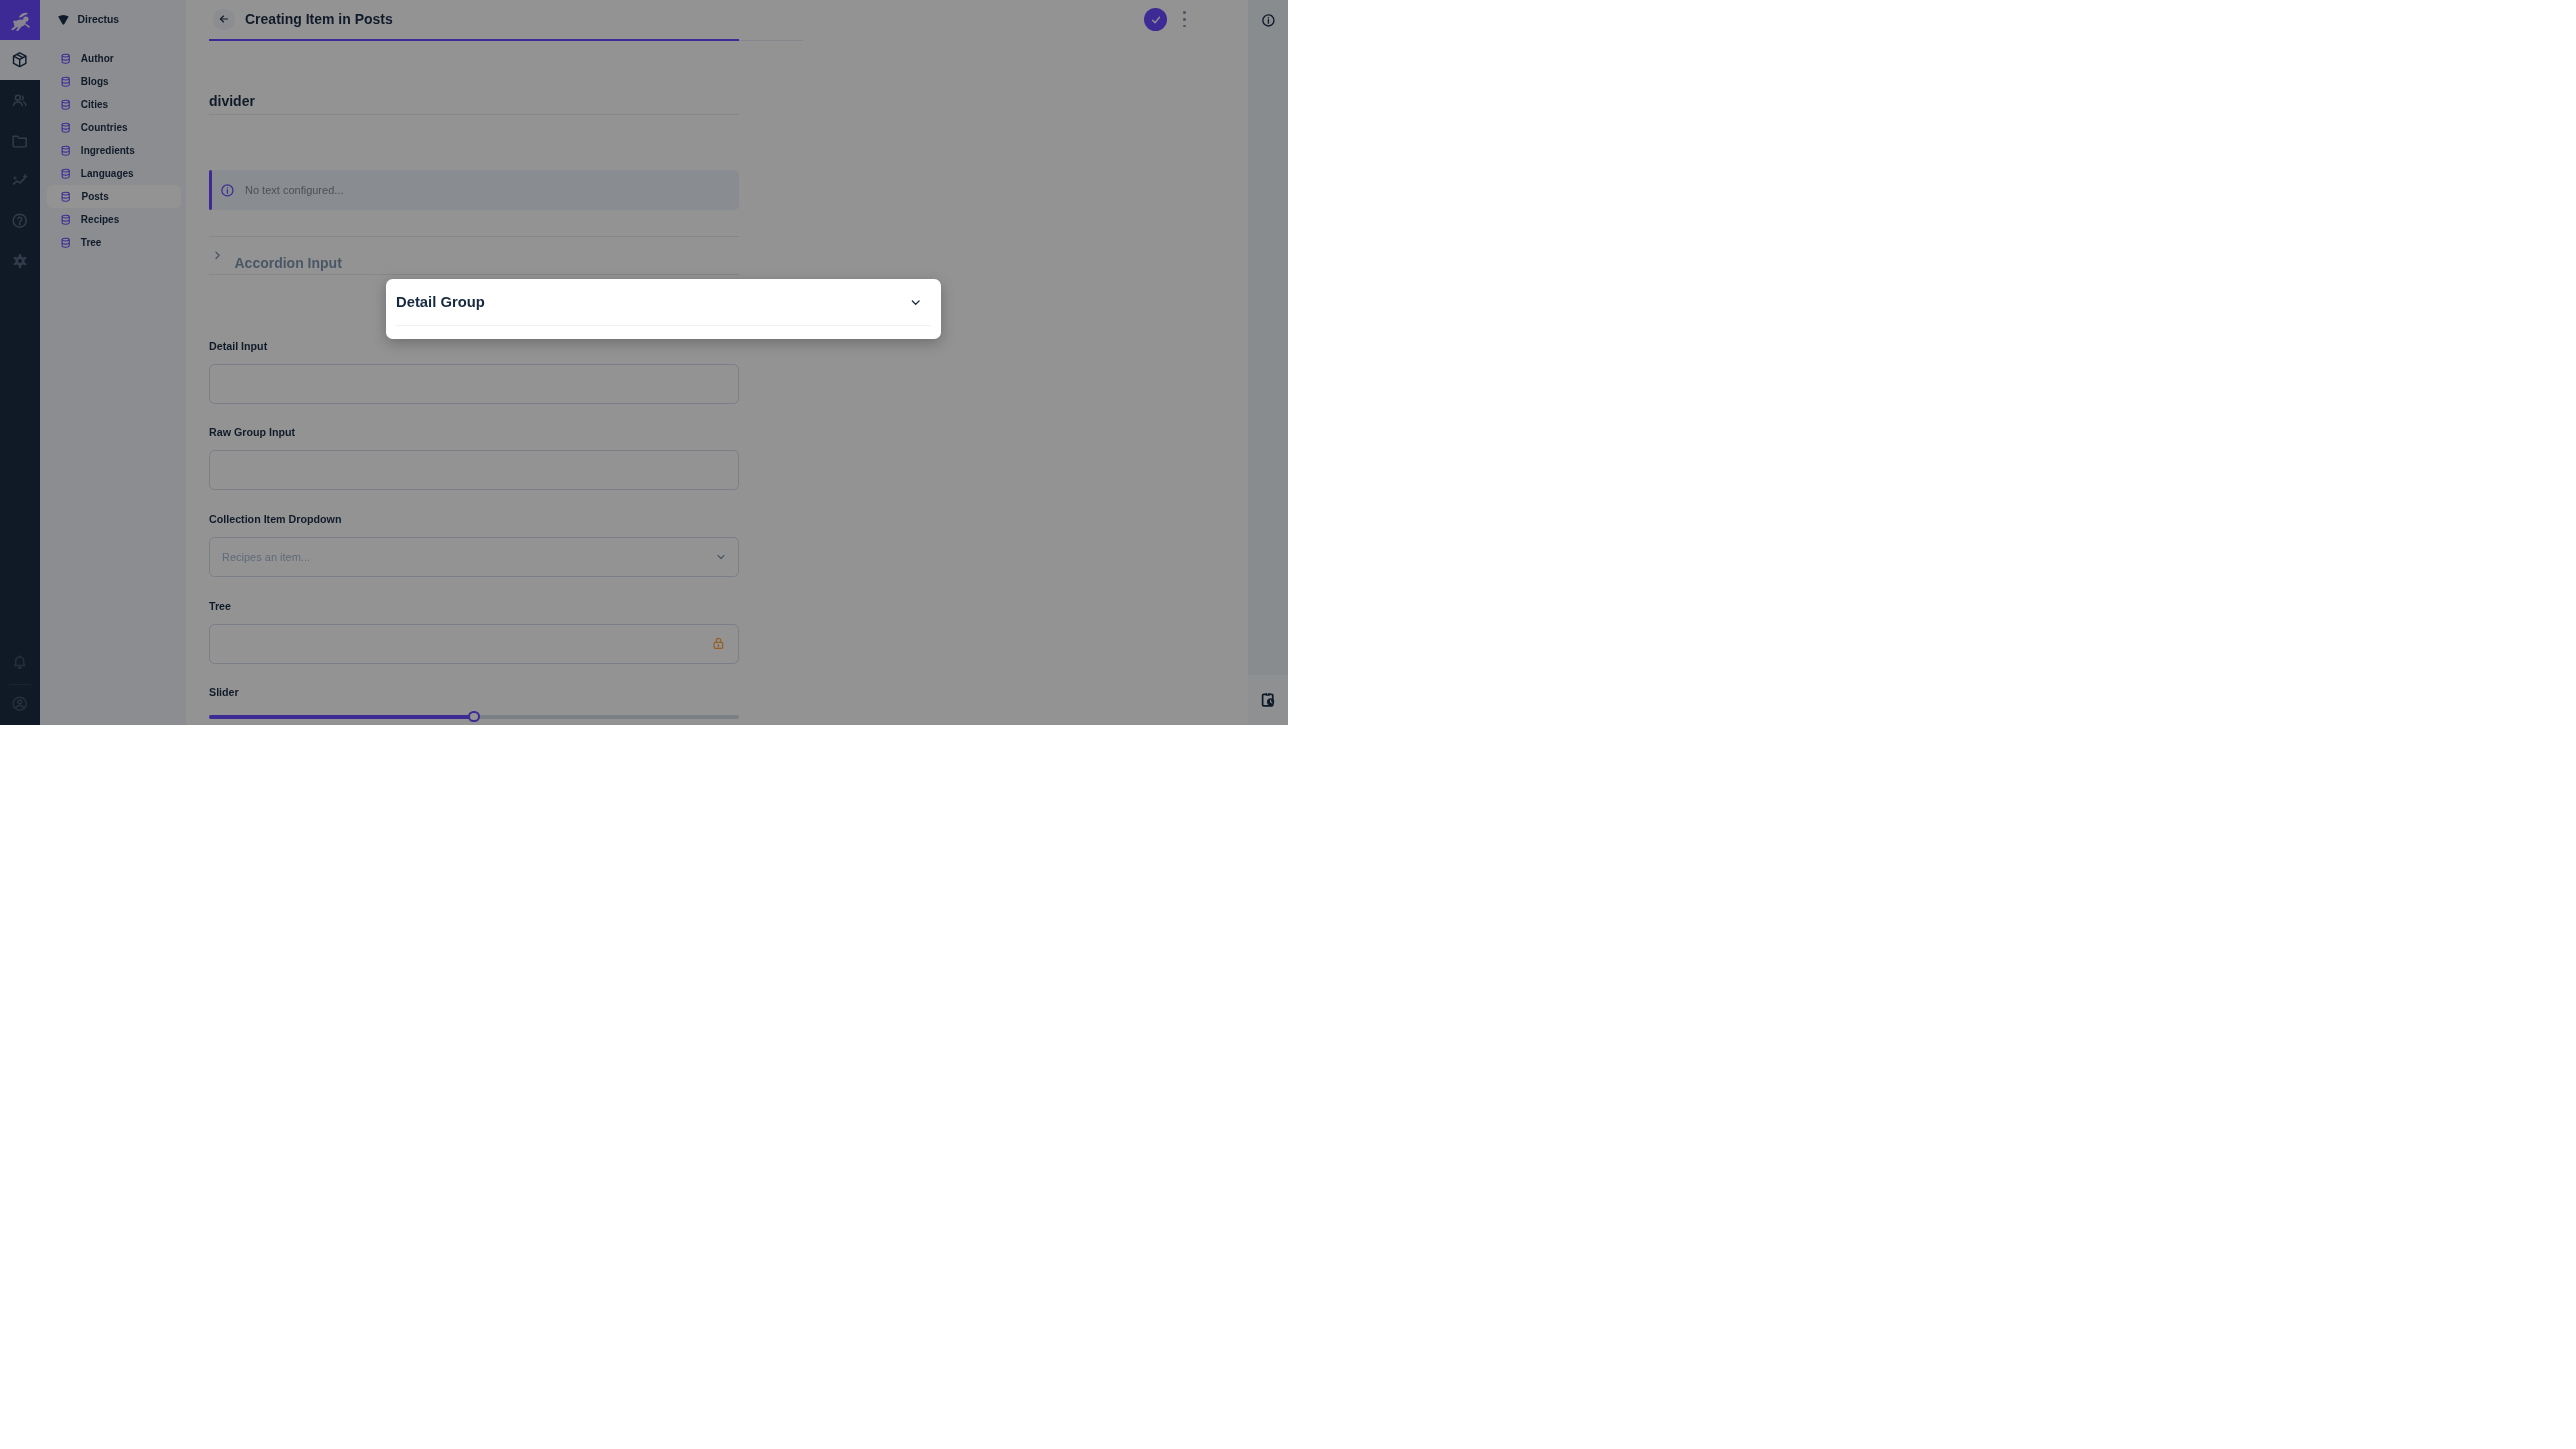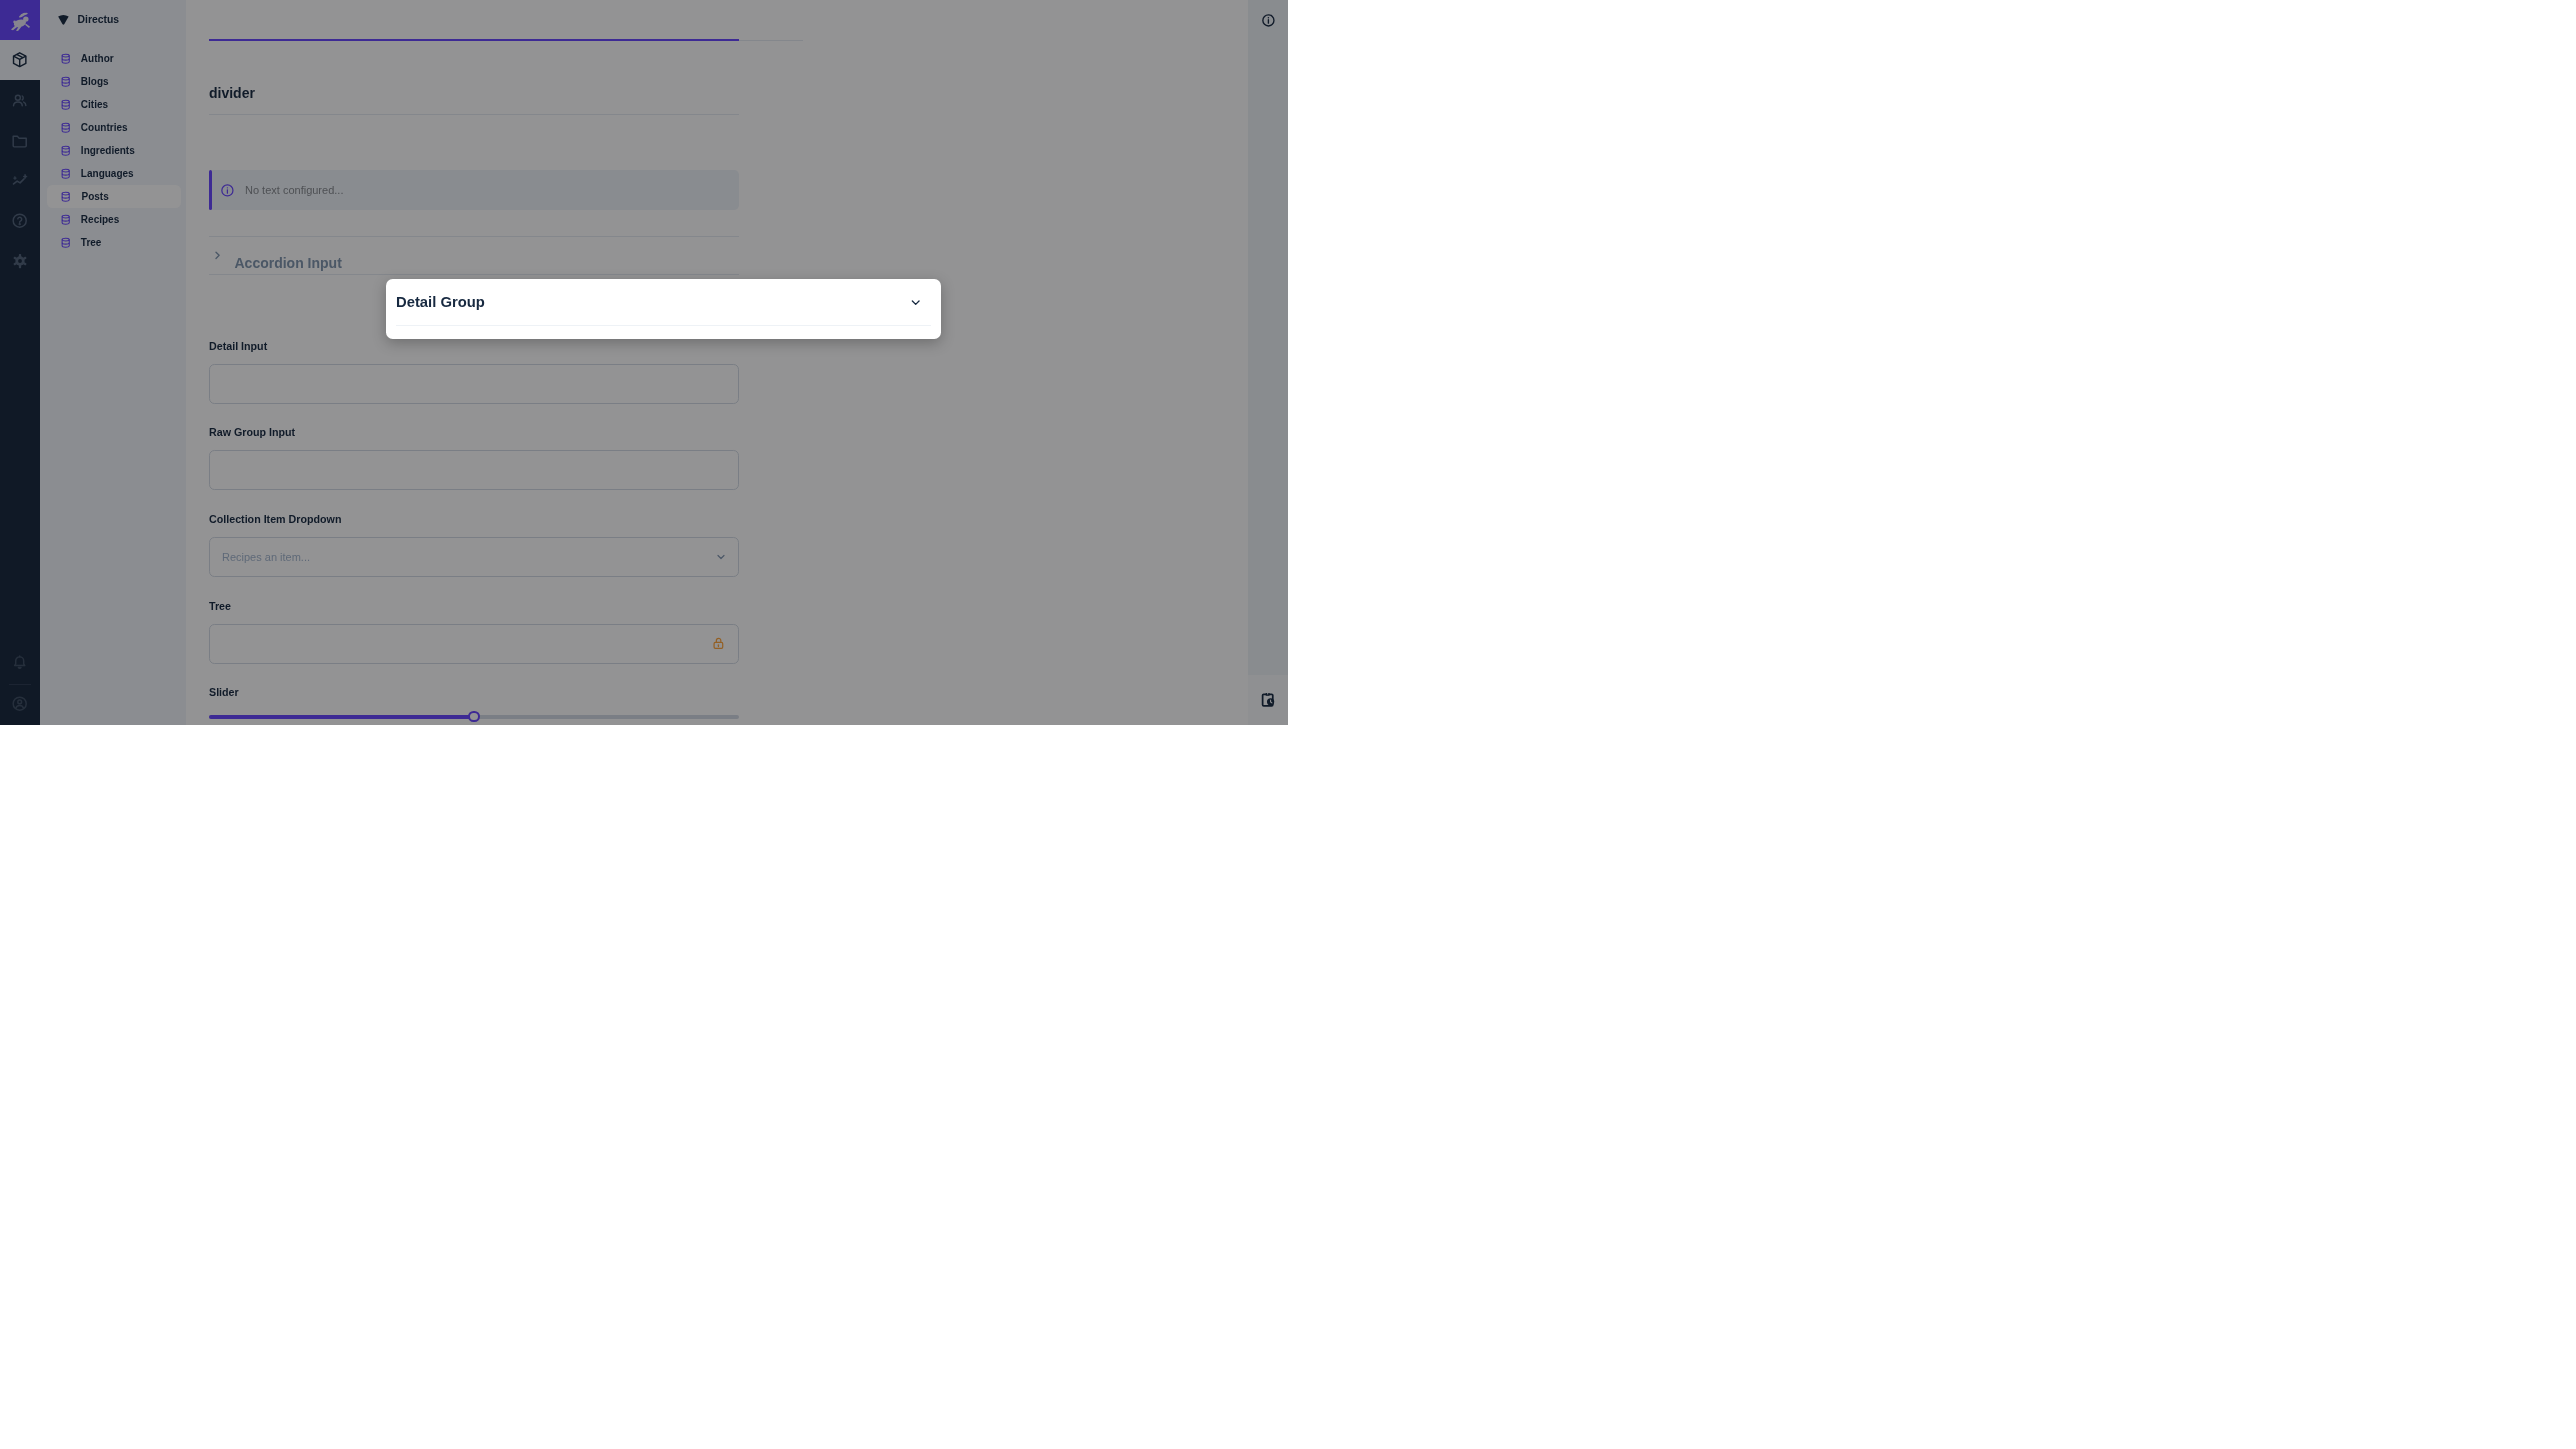--- a/index.html
+++ b/index.html
@@ -28,21 +28,21 @@
   .back-btn { position:absolute; left:27px; top:8.7px; width:21.5px; height:21.5px; border-radius:50%; background:#f0f4f9; display:flex; align-items:center; justify-content:center; cursor:pointer; }
   .page-title { position:absolute; left:59px; top:0; height:39px; line-height:39px; font-size:14px; font-weight:700; color:#172940; }
   .save-btn { position:absolute; right:81px; top:8px; width:23px; height:23px; border-radius:50%; background:#6644FF; display:flex; align-items:center; justify-content:center; cursor:pointer; }
   .kebab { position:absolute; right:59px; top:11.4px; width:9.4px; height:16px; display:flex; flex-direction:column; align-items:center; justify-content:space-between; cursor:pointer; }
   .kebab i { width:2.7px; height:2.7px; border-radius:50%; background:#8196b0; }
 
   .accent-topline { position:absolute; left:23px; top:39px; width:530px; height:2px; background:#6644FF; }
   .accent-topline-ext { position:absolute; left:553px; top:40px; width:64px; height:1.3px; background:#e4eaf1; }
 
   .content { position:absolute; left:23px; top:39px; width:530px; }
-  .h-divider { position:absolute; font-size:14px; font-weight:800; color:#172940; }
+  .h-divider { position:absolute; font-size:14px; font-weight:800; color:#172940;margin-top:8px; }
   .hr { position:absolute; width:530px; height:1.3px; background:#e4eaf1; }
 
   .notice { position:absolute; width:530px; height:40px; background:#eef3f8; border-radius:4.7px; }
   .notice-bar { position:absolute; left:0; top:0; width:3.4px; height:40px; background:#6644FF; border-radius:2px; }
   .notice-icon { position:absolute; left:11.4px; top:12.7px; }
   .notice-text { position:absolute; left:36px; top:0; height:40px; line-height:40px; font-size:11px; color:#84888d; }
 
   .accordion-row { position:absolute; width:530px; height:39px; cursor:pointer; }
   .accordion-chevron { position:absolute; left:2.7px; top:14px; }
   .accordion-label { position:absolute; left:25.5px; top:8px; height:39px; line-height:39px; font-size:14px; font-weight:800; color:#7f95ad; }
@@ -237,20 +237,39 @@
           <ellipse cx="12" cy="5.5" rx="7.5" ry="3"></ellipse>
           <path d="M4.5 5.5 v6.5 c0 1.7 3.4 3 7.5 3 s7.5 -1.3 7.5 -3 V5.5"></path>
           <path d="M4.5 12 v6.5 c0 1.7 3.4 3 7.5 3 s7.5 -1.3 7.5 -3 V12"></path>
         </svg>
         <span class="label">Tree</span>
       </div>
     </div>
 </div>
 
 <div class="main">
+  <div class="header">
+    <div class="back-btn">
+      <svg width="12" height="12" viewBox="0 0 24 24" fill="none" stroke="#172940" stroke-width="2.2" stroke-linecap="round" stroke-linejoin="round">
+        <path d="M19 12 H5"></path>
+          <path d="M11 6 L5 12 L11 18"></path>
+      </svg>
+    </div>
+    <div class="page-title">Creating Item in Posts</div>
+    <div class="save-btn">
+      <svg width="12" height="12" viewBox="0 0 24 24" fill="none" stroke="#ffffff" stroke-width="2.6" stroke-linecap="round" stroke-linejoin="round">
+        <path d="M5 12.5 L10 17.5 L19 6.5"></path>
+      </svg>
+    </div>
+    <div class="kebab">
+        <i></i>
+        <i></i>
+        <i></i>
+      </div>
+  </div>
 
   <div class="accent-topline"></div>
   <div class="accent-topline-ext"></div>
 
   <div class="content">
 
     <div class="h-divider" style="top:46px">divider</div>
     <div class="hr" style="top:75px"></div>
 
     <div class="notice" style="top:131px">

